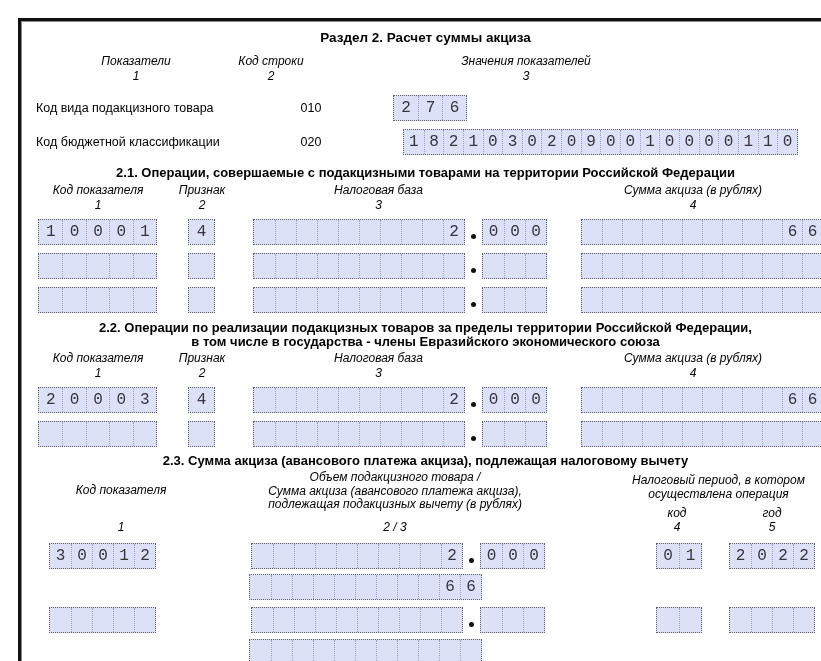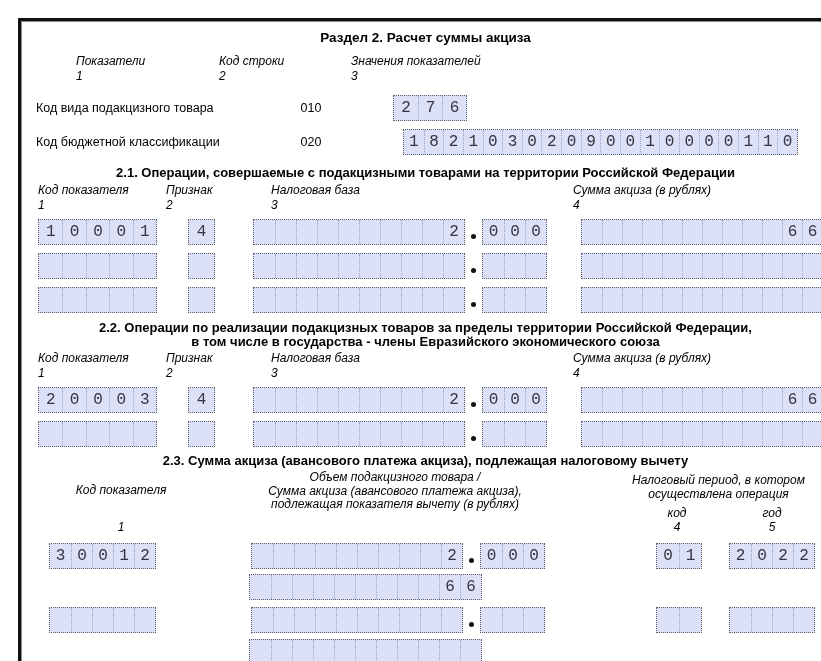--- a/index.html
+++ b/index.html
@@ -7,21 +7,21 @@
     position:relative; width:815px; height:655px; margin:18px;
     border:3px solid #111; box-shadow:inset 0 0 0 1px #8a8a8a;
     box-sizing:border-box; background:#fff; overflow:hidden;
     font-family:"Liberation Sans", sans-serif; color:#000;
   }
   .form-title{margin-top:9px; text-align:center; font-size:13.5px; font-weight:bold;}
   .sec-title{text-align:center; font-size:13px; font-weight:bold; line-height:14px;}
 
   
   .headrow{position:relative; height:30px;}
-  .hblock{position:absolute; top:0; text-align:left; font-style:italic; font-size:12px; line-height:13px;}
+  .hblock{position:absolute; top:0; text-align:center; font-style:italic; font-size:12px; line-height:13px;}
   .hblock .hnum{display:block; margin-top:2px;}
 
   
   .crow{display:flex; align-items:center; height:26px;}
   .cellbox{display:flex; height:26px; box-sizing:border-box;
     background:#dde1f8; border:1px dotted #5b5e66;}
   .cell{box-sizing:border-box; width:var(--cw,21px); display:flex; align-items:center; justify-content:center;
     font-family:"Liberation Mono", monospace; font-size:16px; color:#34353f;}
   .cell + .cell{border-left:1px dotted #9aa1c2;}
   .dotsep{width:17px; height:26px; display:flex; align-items:center; justify-content:center;}
@@ -365,29 +365,30 @@
       </div>
   </div>
 
   <div class="sec-title" style="margin-top:7px;">2.3. Сумма акциза (авансового платежа акциза), подлежащая налоговому вычету</div>
 
   <div class="s23head" style="margin-top:3px;">
     <div class="t" style="left:15px;width:170px;top:13px;">Код показателя</div>
     <div class="t" style="left:228px;width:292px;top:0;">
       <span style="display:block;text-align:center;">Объем подакцизного товара /</span>
       <span style="display:block;font-style:italic;">Сумма акциза (авансового платежа акциза),</span>
-      <span style="display:block;">подлежащая показателя вычету (в рублях)</span>
+      <span style="display:block;">подлежащая подакцизных вычету (в рублях)</span>
     </div>
     <div class="t" style="left:590px;width:215px;top:3px;">
       <span style="display:block;">Налоговый период, в котором</span>
       <span style="display:block;">осуществлена операция</span>
     </div>
     <div class="t" style="left:633px;width:46px;top:36px;">код</div>
     <div class="t" style="left:708px;width:86px;top:36px;">год</div>
     <div class="t" style="left:15px;width:170px;top:50px;">1</div>
+    <div class="t" style="left:228px;width:292px;top:50px;">2 / 3</div>
     <div class="t" style="left:633px;width:46px;top:50px;">4</div>
     <div class="t" style="left:708px;width:86px;top:50px;">5</div>
   </div>
 
   <div class="crow" style="margin-top:9px;">
     <div class="cellbox" style="margin-left:28px;--cw:21px;">
         <span class="cell">3</span>
         <span class="cell">0</span>
         <span class="cell">0</span>
         <span class="cell">1</span>

